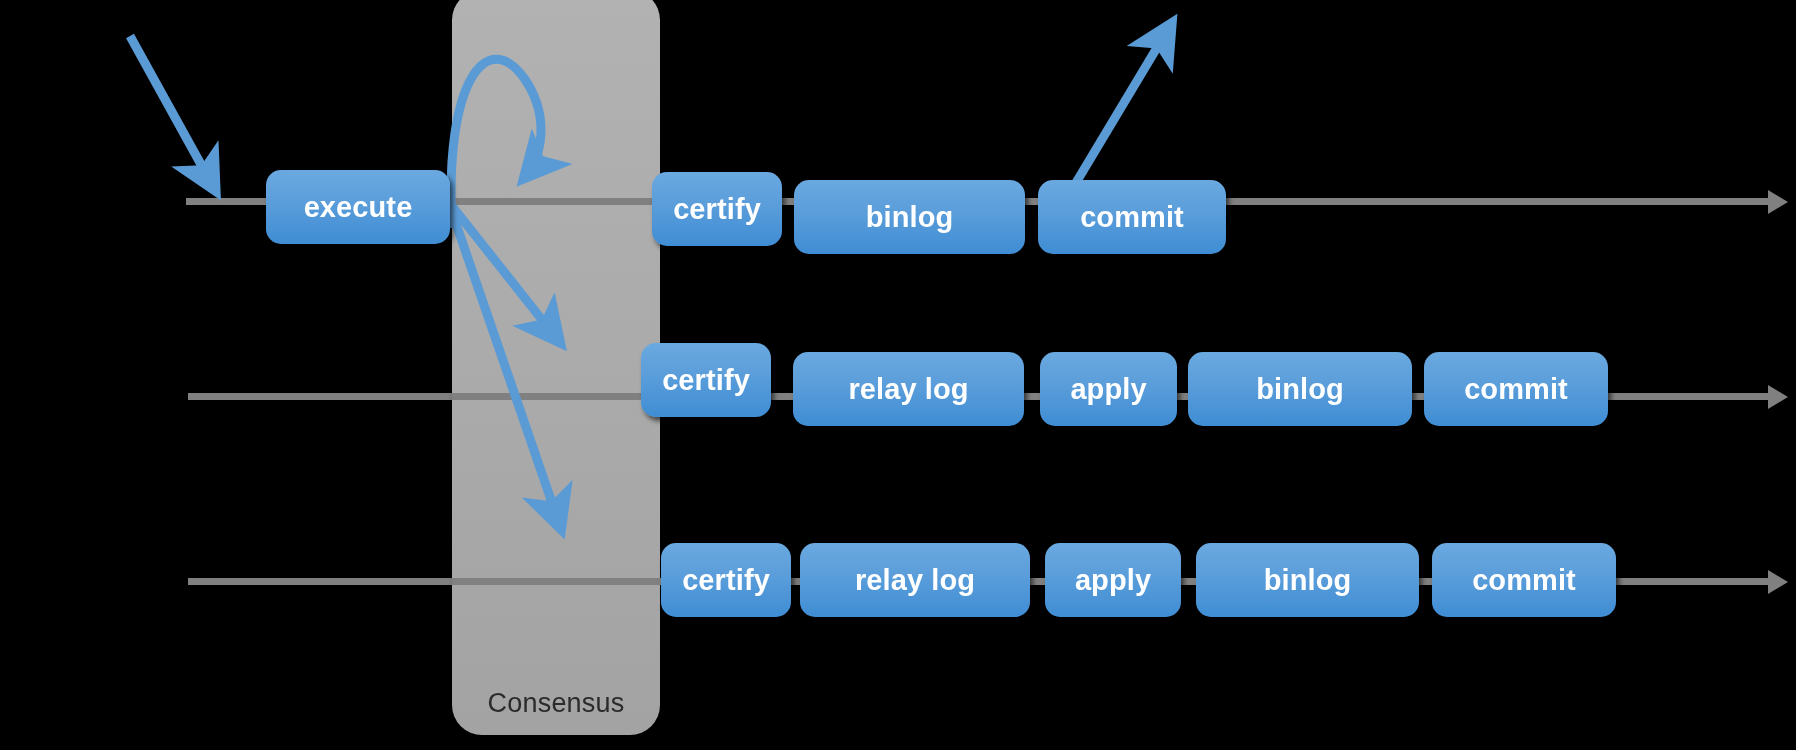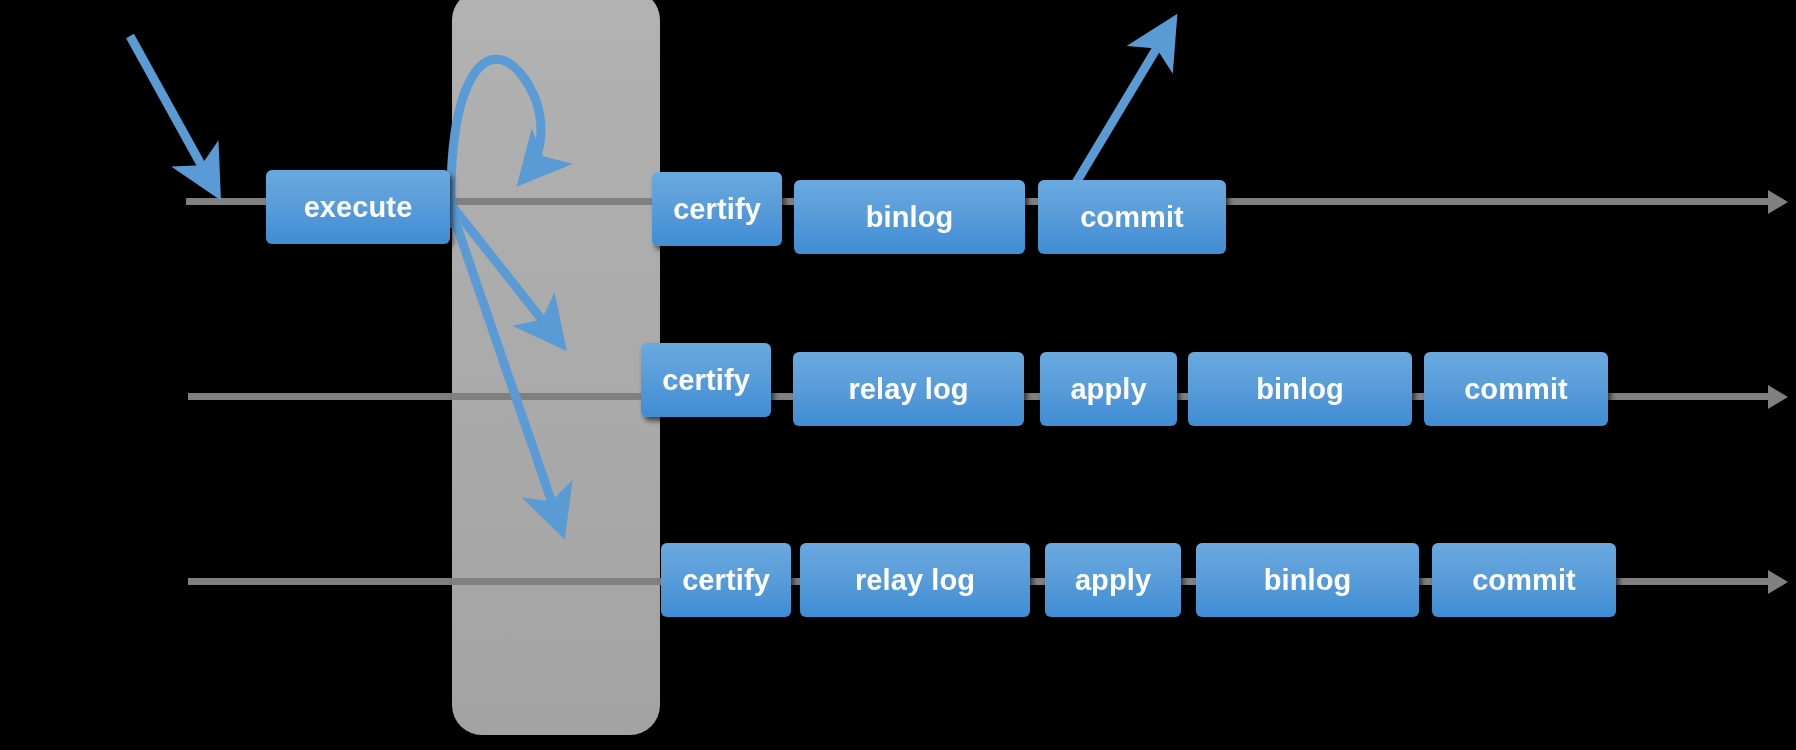--- a/index.html
+++ b/index.html
@@ -60,21 +60,21 @@
     height: 0;
     border-top: 12px solid transparent;
     border-bottom: 12px solid transparent;
     border-left: 20px solid #808080;
     z-index: 3;
   }
 
   
   .stage {
     position: absolute;
-    border-radius: 6px;
+    border-radius: 15px;
     background: linear-gradient(180deg, #6aa9e0 0%, #5d9fdb 38%, #3f8dd4 100%);
     box-shadow: 3px 4px 5px rgba(0,0,0,0.6);
     color: #ffffff;
     font-weight: bold;
     display: flex;
     align-items: center;
     justify-content: center;
     font-size: 29px;
     letter-spacing: 0.1px;
     z-index: 6;
@@ -96,20 +96,21 @@
 </head>
 <body>
 
 <div id="canvas">
 
   <div class="timeline under" style="left:186px; top:198px; width:470px;"></div>
   <div class="timeline under" style="left:188px; top:393px; width:470px;"></div>
   <div class="timeline under" style="left:188px; top:578px; width:470px;"></div>
 
   <div class="consensus-band"></div>
+  <div class="consensus-label">Consensus</div>
 
   <div class="timeline" style="left:452px; top:198px; width:1318px;"></div>
   <div class="arrow-head-right" style="left:1768px; top:190px;"></div>
 
   <div class="timeline" style="left:452px; top:393px; width:1318px;"></div>
   <div class="arrow-head-right" style="left:1768px; top:385px;"></div>
 
   <div class="timeline" style="left:452px; top:578px; width:1318px;"></div>
   <div class="arrow-head-right" style="left:1768px; top:570px;"></div>
 

